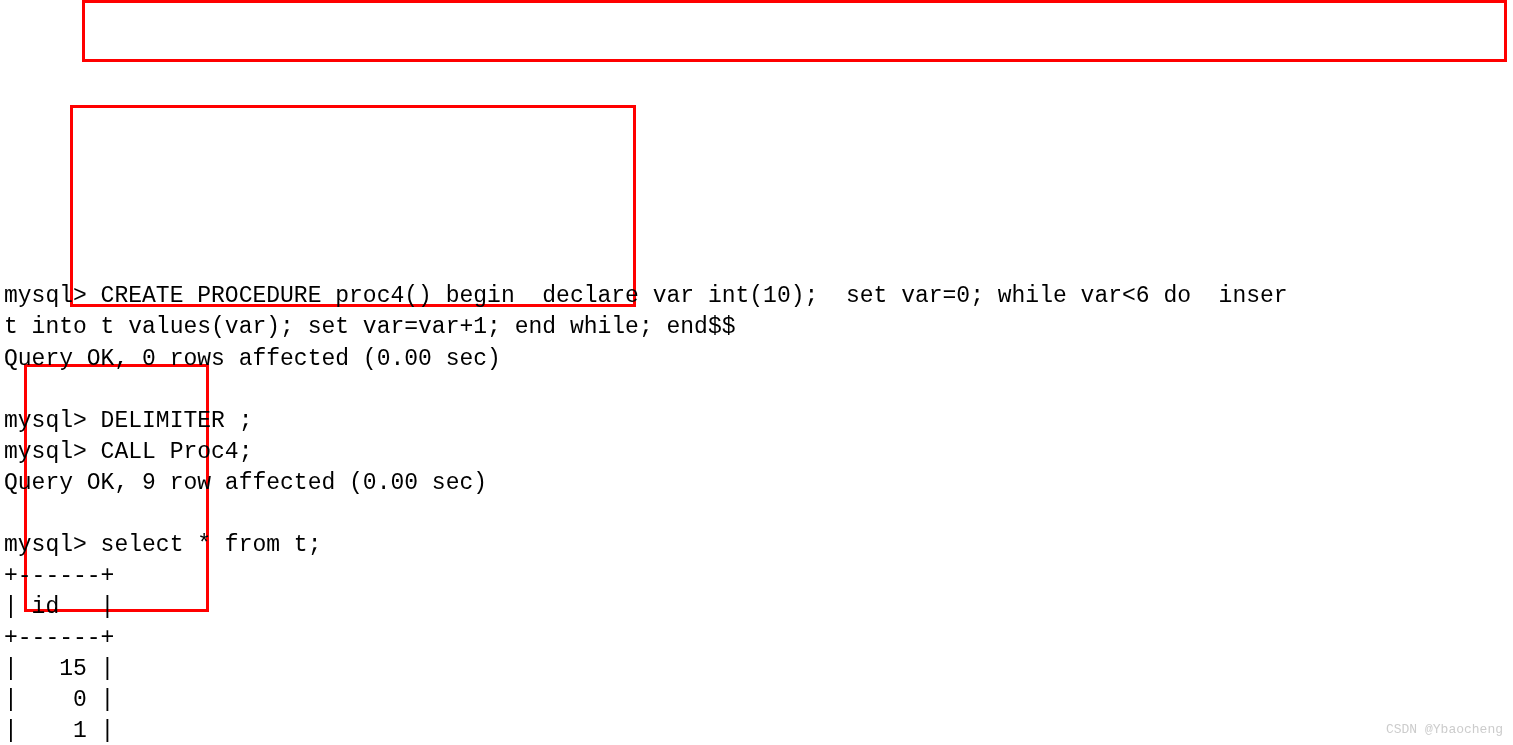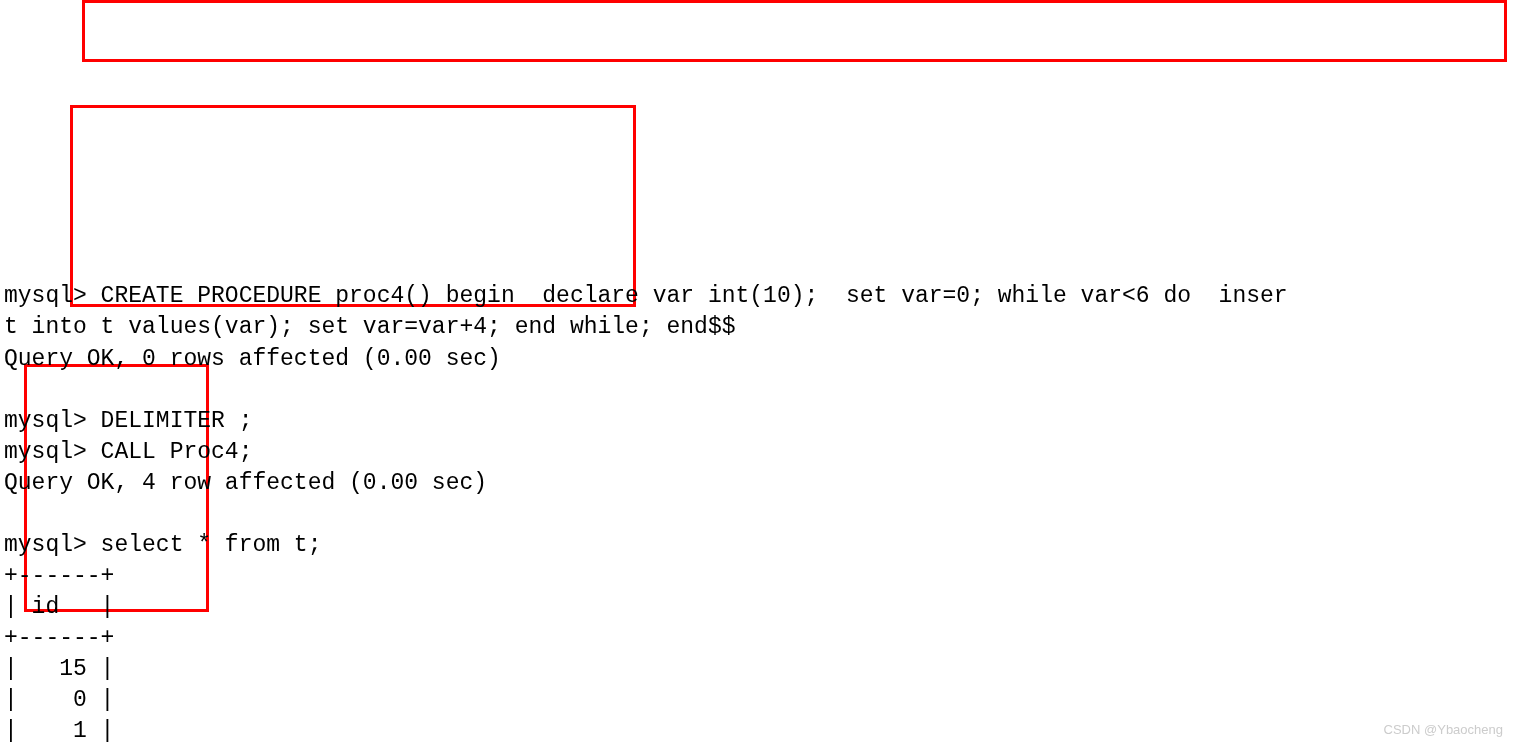--- a/index.html
+++ b/index.html
@@ -46,44 +46,44 @@
     .box3 {
       top: 364px;
       left: 24px;
       width: 185px;
       height: 248px;
     }
     .watermark {
       position: absolute;
       bottom: 6px;
       right: 10px;
-      font-family: Liberation Sans, sans-serif;
+      font-family: Liberation Mono, monospace;
       font-size: 13px;
       color: #cccccc;
       white-space: nowrap;
       z-index: 2;
     }
   </style>
 </head>
 <body>
 
 
 
 <div class="highlight-box box1"></div>
 <div class="highlight-box box2"></div>
 <div class="highlight-box box3"></div>
 
 <div class="terminal">
 <span>mysql&gt; CREATE PROCEDURE proc4() begin  declare var int(10);  set var=0; while var&lt;6 do  inser</span>
-<span>t into t values(var); set var=var+4; end while; end$$</span>
+<span>t into t values(var); set var=var+1; end while; end$$</span>
 <span>Query OK, 0 rows affected (0.00 sec)</span>
 <span></span>
 <span>mysql&gt; DELIMITER ;</span>
 <span>mysql&gt; CALL Proc4;</span>
-<span>Query OK, 4 row affected (0.00 sec)</span>
+<span>Query OK, 9 row affected (0.00 sec)</span>
 <span></span>
 <span>mysql&gt; select * from t;</span>
 <span>+------+</span>
 <span>| id   |</span>
 <span>+------+</span>
 <span>|   15 |</span>
 <span>|    0 |</span>
 <span>|    1 |</span>
 
 

